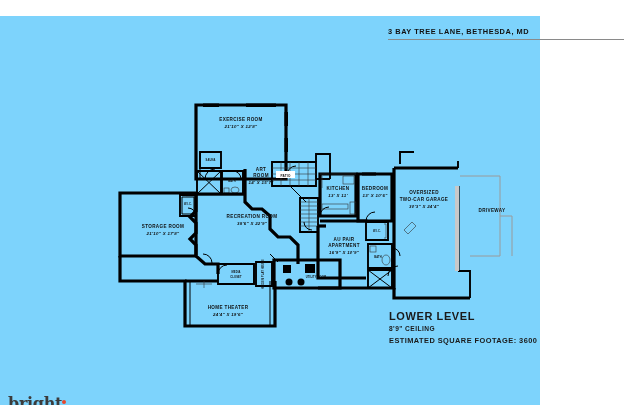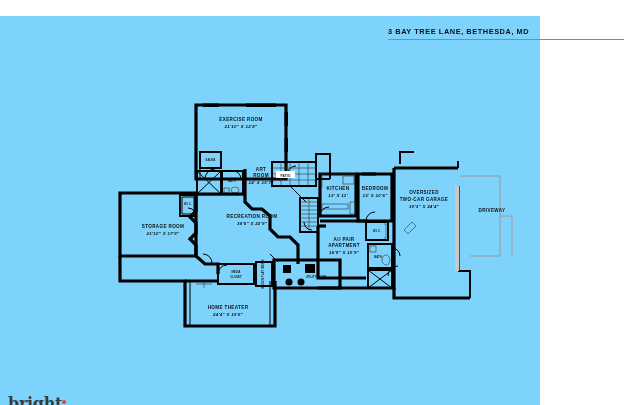--- a/index.html
+++ b/index.html
@@ -167,20 +167,25 @@
 <body>
 
 <div id="page">
 
   <div class="addr-wrap">
     <div class="addr-text">3 BAY TREE LANE, BETHESDA, MD</div>
     <div class="addr-rule"></div>
   </div>
 
 
+  <div class="level-block">
+    <div class="level-title">LOWER LEVEL</div>
+    <div class="level-ceiling">8'9" CEILING</div>
+    <div class="level-sqft">ESTIMATED SQUARE FOOTAGE: 3600</div>
+  </div>
 
   <div class="watermark">
     <span class="wm-bright">bright</span>
     <span class="wm-dot"></span>
     <span class="wm-mls">MLS</span>
   </div>
 
   <svg id="plan" width="640" height="405" viewBox="0 0 640 405">
 
     <g>

